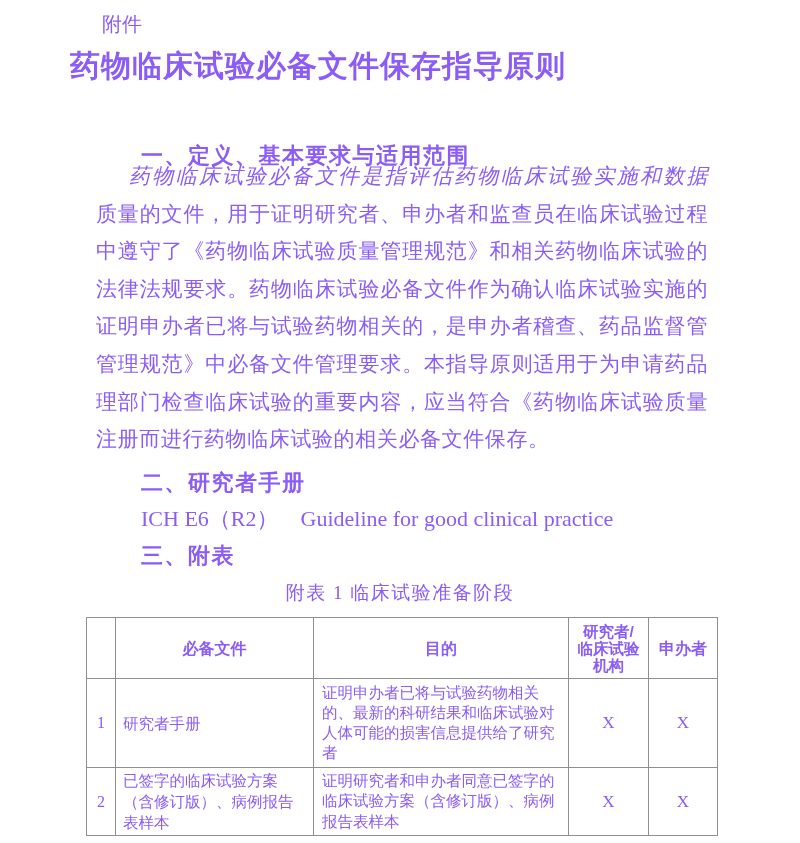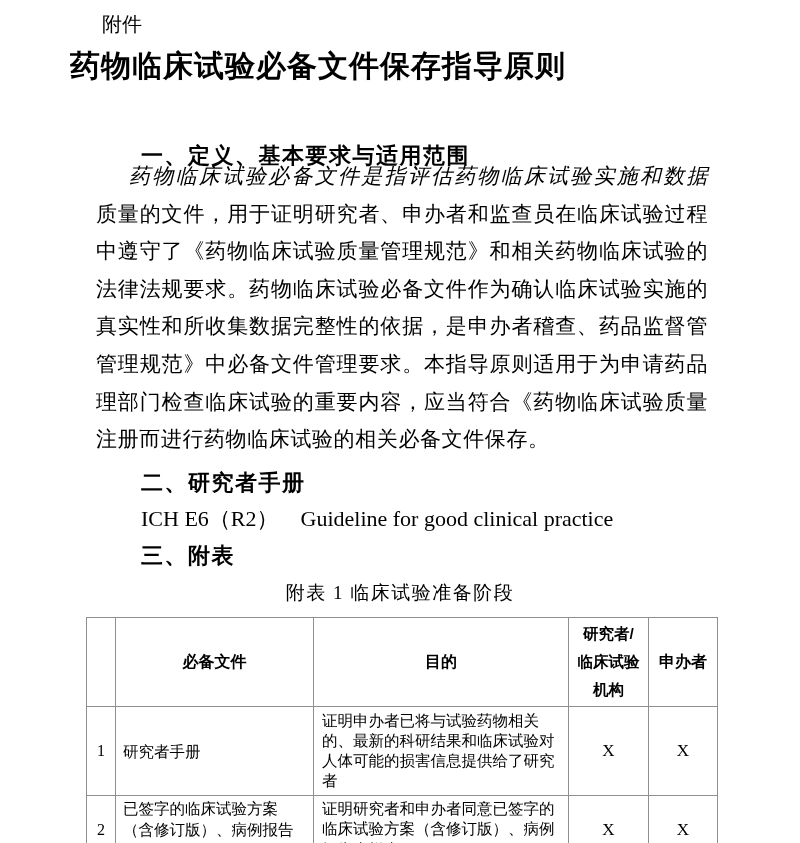--- a/index.html
+++ b/index.html
@@ -5,21 +5,21 @@
   html, body {
     margin: 0;
     padding: 0;
     background: #ffffff;
   }
   #page {
     position: relative;
     width: 800px;
     height: 843px;
     background: #ffffff;
-    color: #000000;
+    color: #8b5cf6;
     font-family: "Liberation Serif", serif;
     overflow: hidden;
   }
   .attachment {
     position: absolute;
     left: 102px;
     top: 11px;
     font-family: "Liberation Sans", sans-serif;
     font-size: 20px;
     line-height: 26px;
@@ -100,21 +100,21 @@
   .doc-table th, .doc-table td {
     border: 1px solid #8f8f8f;
     vertical-align: middle;
     overflow: hidden;
   }
   .doc-table th {
     font-family: "Liberation Sans", sans-serif;
     font-weight: bold;
     font-size: 16px;
     text-align: center;
-    line-height: 28px;
+    line-height: 17px;
     padding: 2px 1px;
   }
   .doc-table th.pre { white-space: pre-line; font-size: 15.5px; }
   .doc-table tr.head-row { height: 61px; }
   .doc-table tr.r1 { height: 89px; }
   .doc-table tr.r2 { height: 60px; }
   .doc-table td.num {
     text-align: center;
     font-size: 16px;
   }
@@ -142,21 +142,21 @@
 
   <div class="doc-title">药物临床试验必备文件保存指导原则</div>
 
   <div class="heading h1">一、定义、基本要求与适用范围</div>
 
   <div class="para">
     <div class="line first">药物临床试验必备文件是指评估药物临床试验实施和数据</div>
     <div class="line">质量的文件，用于证明研究者、申办者和监查员在临床试验过程</div>
     <div class="line">中遵守了《药物临床试验质量管理规范》和相关药物临床试验的</div>
     <div class="line">法律法规要求。药物临床试验必备文件作为确认临床试验实施的</div>
-    <div class="line">真实性和所收集数据完整性的依据，是申办者稽查、药品监督管</div>
+    <div class="line">证明申办者已将与试验药物相关的，是申办者稽查、药品监督管</div>
     <div class="line">管理规范》中必备文件管理要求。本指导原则适用于为申请药品</div>
     <div class="line">理部门检查临床试验的重要内容，应当符合《药物临床试验质量</div>
     <div class="line last">注册而进行药物临床试验的相关必备文件保存。</div>
   </div>
 
   <div class="heading h2">二、研究者手册</div>
 
   <div class="ref-line">ICH E6（R2）　Guideline for good clinical practice</div>
 
   <div class="heading h3">三、附表</div>

